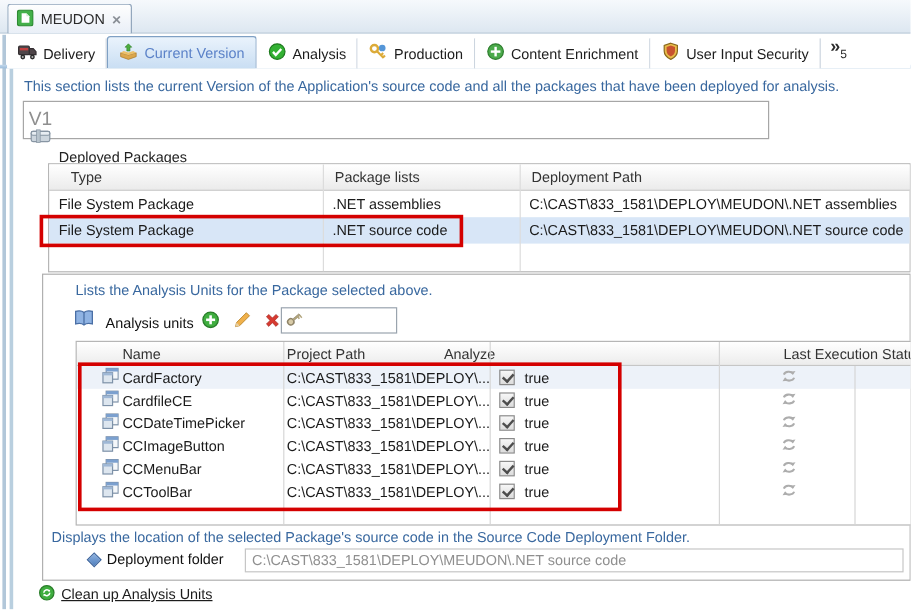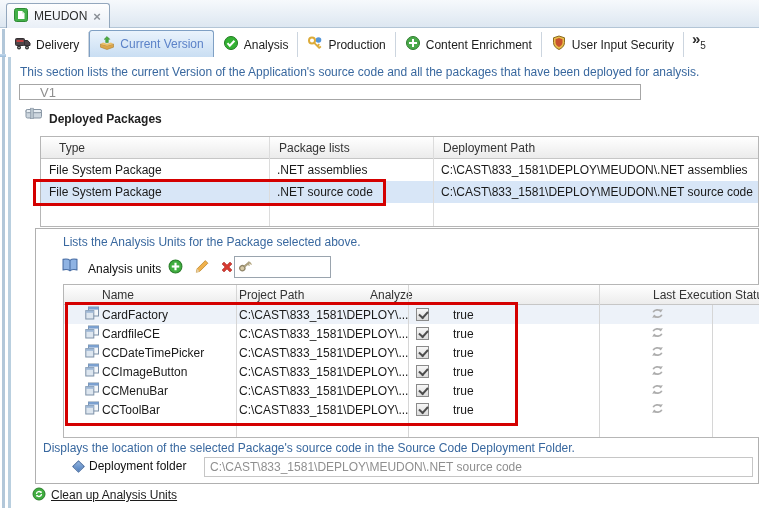--- a/index.html
+++ b/index.html
@@ -28,25 +28,25 @@
     background:#fff; border-right:1px solid #ccd5df; color:#1c1c1c; cursor:default; }
   .stab.active { height:27px; background:linear-gradient(#eaf3fc,#c9def3); border:1px solid #7fa0c4; border-bottom:none;
     border-radius:3px 3px 0 0; color:#5b82c8; }
   .stab svg { flex:none; }
   .tab-overflow { position:relative; z-index:3; margin-left:2px; padding:0 6px; height:25px; display:flex; align-items:flex-start; cursor:default; }
   .tab-overflow .chev { font-size:15px; font-weight:bold; color:#2b2b2b; line-height:14px; }
   .tab-overflow .cnt { font-size:10px; color:#2b2b2b; margin-top:8px; }
 
   
   .intro-text { position:absolute; left:20px; top:65px; width:726px; color:#39689f; }
-  .version-input { position:absolute; left:19px; top:84px; width:622px; height:16px; border:1px solid #a6a6a6;
-    color:#8f8f8f; font-family:inherit; font-size:13px; padding:0 20px; background:#fff; }
+  .version-input { position:absolute; left:19px; top:84px; width:622px; height:32px; border:1px solid #a6a6a6;
+    color:#8f8f8f; font-family:inherit; font-size:16px; padding:0 4px; background:#fff; }
 
   .dp-icon { position:absolute; left:25px; top:107px; }
-  .dp-label { position:absolute; left:49px; top:112px; color:#222;font-weight:bold; }
+  .dp-label { position:absolute; left:49px; top:124px; color:#222; }
 
   
   .table1 { position:absolute; left:40px; top:136px; width:719px; height:91px; border:1px solid #b6b6b6; background:#fff; }
   .t1-header { display:flex; height:22px; background:linear-gradient(#ffffff,#ebebeb); border-bottom:1px solid #c6c6c6; align-items:center; color:#333; }
   .t1-header .c0 { width:228px; padding-left:18px; }
   .t1-header .c1 { width:164px; padding-left:10px; }
   .t1-header .c2 { flex:1; padding-left:10px; }
   .t1-row { display:flex; height:22px; align-items:center; white-space:nowrap; }
   .t1-row .c0 { width:228px; padding-left:8px; overflow:hidden; }
   .t1-row .c1 { width:164px; padding-left:8px; overflow:hidden; }
@@ -73,21 +73,21 @@
   .t2-header .h0 { width:38px; }
   .t2-header .h1 { width:137px; }
   .t2-header .h2 { width:131px; }
   .t2-header .h3 { width:283px; }
   .t2-header .h4 { flex:1; overflow:hidden; }
   .t2-row { display:flex; height:19px; align-items:center; white-space:nowrap; }
   .t2-row.first { background:#edf2f9; }
   .t2-row .d0 { width:38px; display:flex; justify-content:flex-end; padding-right:3px; }
   .t2-row .d1 { width:137px; overflow:hidden; }
   .t2-row .d2 { width:177px; overflow:hidden; }
-  .t2-row .d3 { width:234px; display:flex; align-items:center; gap:24px; }
+  .t2-row .d3 { width:234px; display:flex; align-items:center; gap:8px; }
   .t2-row .d4 { flex:1; }
   .t2-vline { position:absolute; top:0; width:1px; height:100%; background:#d6d6d6; }
   .t2-vline.body-only { top:20px; height:134px; }
   .checkbox { width:13px; height:13px; border:1px solid #8a8a8a; background:linear-gradient(#f7f7f7,#dcdcdc); position:relative; }
   .checkbox::after { content:""; position:absolute; left:2px; top:2px; width:7px; height:4px;
     border-left:2px solid #4d4d4d; border-bottom:2px solid #4d4d4d; transform:rotate(-48deg); }
 
   
   .df-intro { position:absolute; left:7px; top:212px; color:#39689f; }
   .df-diamond { position:absolute; left:38px; top:233px; width:9px; height:9px; background:linear-gradient(135deg,#8fb3e0,#4f7fbe); border:1px solid #3b639c; transform:rotate(45deg); }

